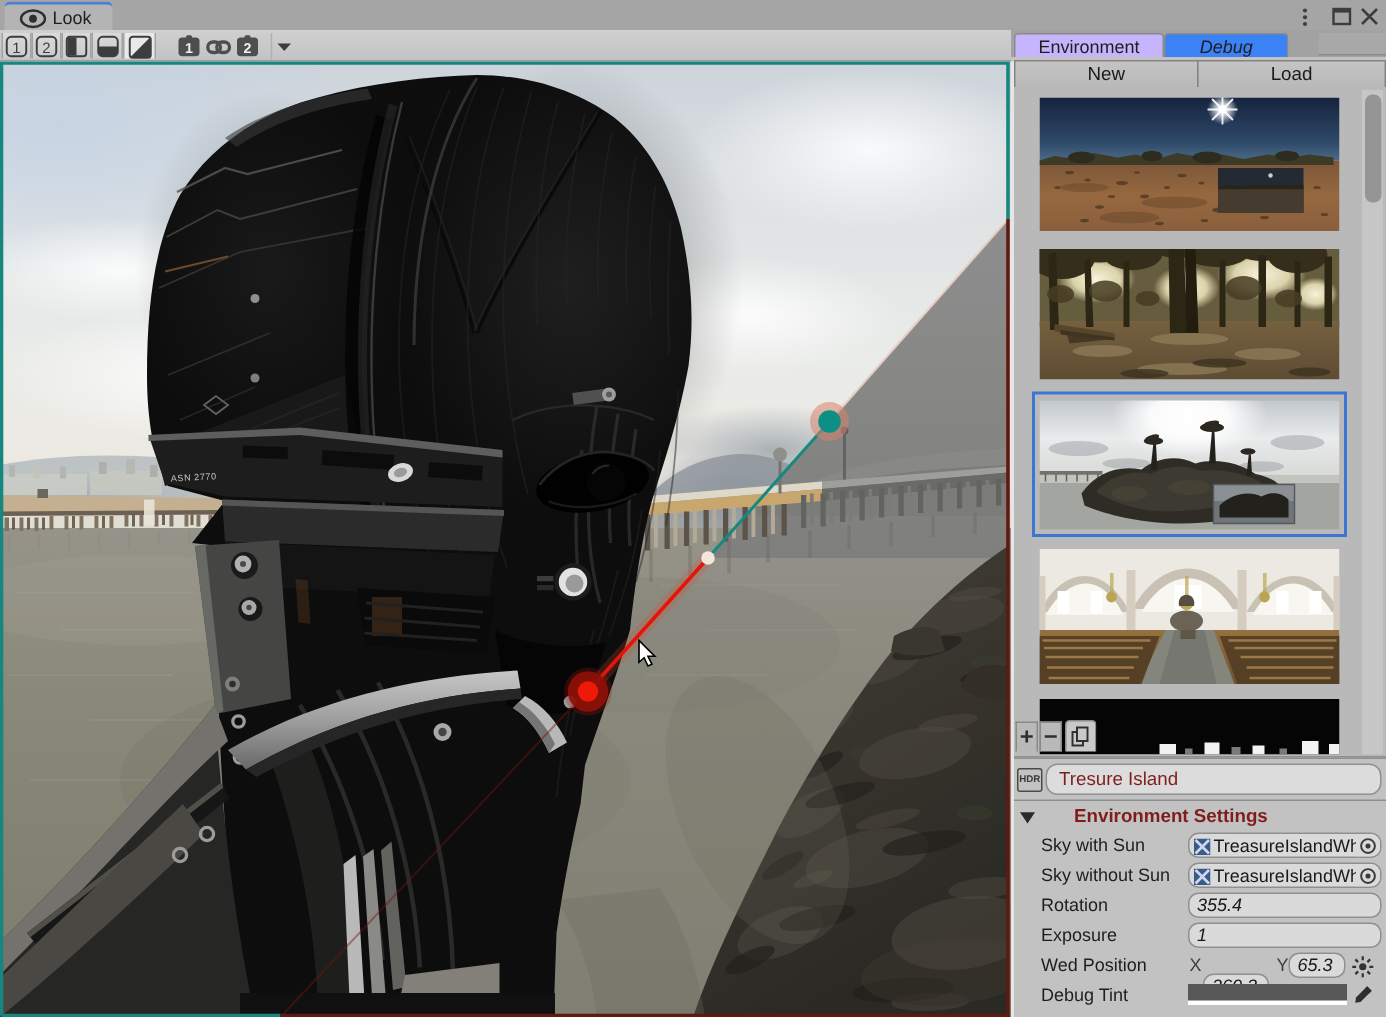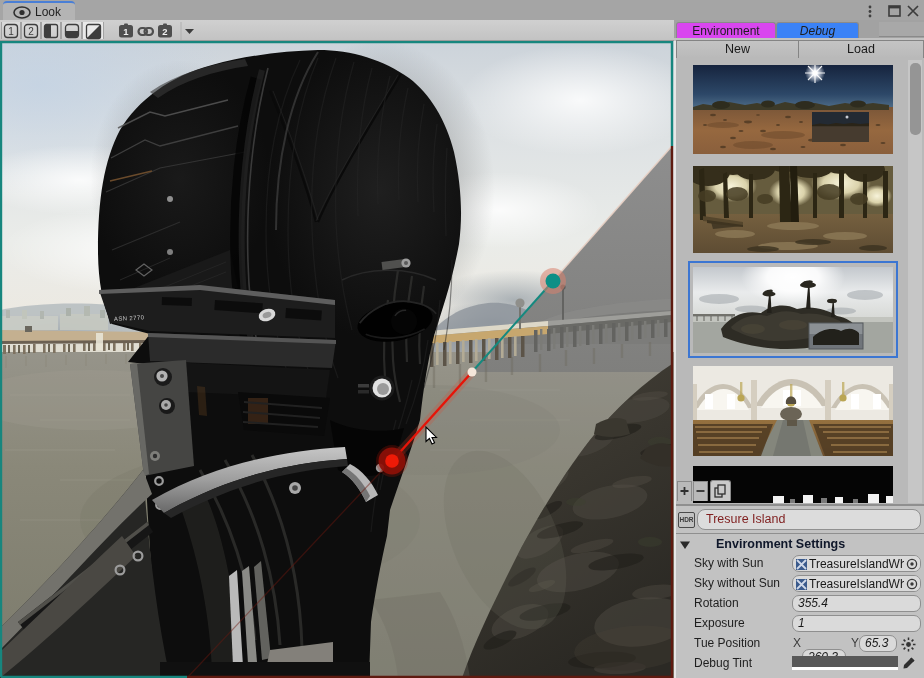--- a/index.html
+++ b/index.html
@@ -10,32 +10,32 @@
 #titlebar { left:0; top:0; width:924px; height:20px; background:#a5a5a5; }
 #tab { left:3px; top:1px; width:72px; height:19px; background:#b4b4b4; border-top:2px solid #4a7fd6; border-radius:4px 4px 0 0; color:#1f1f1f; font-size:12px; line-height:16px; }
 #tab .txt { position:absolute; left:32px; top:1px; }
 
 #toolbar { left:0; top:20px; width:674px; height:21px; background:linear-gradient(#d0d0d0,#c3c3c3); border-bottom:1px solid #9b9b9b; }
 .tbtn { position:absolute; top:22px; height:17px; background:linear-gradient(#dadada,#cacaca); border:1px solid #a2a2a2; border-top:none; border-bottom:none; }
 
 #panel { left:676px; top:20px; width:248px; height:658px; background:#c2c2c2; }
 #ptabs { left:674px; top:20px; width:250px; height:18px; background:#a2a2a2; }
 .ptab { position:absolute; top:2px; height:16px; font-size:12px; color:#1e1e1e; text-align:center; border:1px solid #8a8a8a; border-bottom:none; border-radius:3px 3px 0 0; }
-#tab-env { left:2px; width:100px; background:#d946ef; line-height:16px; }
+#tab-env { left:2px; width:100px; background:#c4b5fd; line-height:16px; }
 #tab-dbg { left:102px; width:83px; background:#3b82f6; line-height:16px;font-style:italic; }
 #tab-rest { left:205px; top:2px; width:45px; height:15px; background:#a8a8a8; border-bottom:1px solid #8a8a8a; }
 .nlbtn { position:absolute; top:0; height:28px; background:linear-gradient(#c4c4c4,#b3b3b3); border:1px solid #848484; font-size:12.5px; color:#1a1a1a; text-align:center; line-height:16px; }
 #listarea { left:676px; top:58px; width:248px; height:447px; background:#b9b9b9; border-bottom:1px solid #8f8f8f; }
 #scrolltrack { left:232px; top:2px; width:14px; height:443px; background:#c6c6c6; }
 #scrollthumb { left:1.5px; top:3px; width:11px; height:72px; background:#959595; border-radius:5px; }
 
 .sep { position:absolute; left:676px; width:248px; height:1px; background:#8f8f8f; }
 #hdrbox { left:678px; top:512px; width:17px; height:16px; border:1.5px solid #4a4a4a; border-radius:2px; font-size:6.5px; font-weight:bold; color:#3a3a3a; text-align:center; line-height:13px; }
 #hdrfield { left:697px; top:509px; width:224px; height:21px; background:#dcdcdc; border:1px solid #909090; border-radius:8px; font-size:12.5px; color:#7f1d1d; line-height:19px; padding-left:8px; }
-#envhdr { left:692px; top:537px; font-size:12.5px; font-weight:bold; color:#0f172a;padding-left:24px; }
+#envhdr { left:692px; top:537px; font-size:12.5px; font-weight:bold; color:#7f1d1d;padding-left:24px; }
 .lbl { position:absolute; left:694px; font-size:12px; color:#1e1e1e; }
 .fld { position:absolute; background:#dadada; border:1px solid #8f8f8f; border-radius:7px; font-size:12px; color:#1a1a1a; }
 .numfld { padding-left:5px; line-height:14px;font-style:italic; }
 </style>
 </head>
 <body>
 
 <div class="abs" id="titlebar"></div>
 <div class="abs" id="tab">
   <svg class="abs" style="left:10px;top:3px" width="20" height="13" viewBox="0 0 20 13">
@@ -379,21 +379,21 @@
 
 <svg class="abs" style="left:679px;top:540px" width="12" height="10" viewBox="0 0 12 10">
     <path d="M1 1.5 L11 1.5 L6 9 Z" fill="#2a2a2a"></path>
   </svg>
 <div class="abs" id="envhdr">Environment Settings</div>
 
 <div class="lbl" style="top:556px">Sky with Sun</div>
 <div class="lbl" style="top:576px">Sky without Sun</div>
 <div class="lbl" style="top:596px">Rotation</div>
 <div class="lbl" style="top:616px">Exposure</div>
-<div class="lbl" style="top:636px">Tue Position</div>
+<div class="lbl" style="top:636px">Wed Position</div>
 <div class="lbl" style="top:656px">Debug Tint</div>
 
 <div class="fld" style="left:792px;top:555px;width:129px;height:17px;overflow:hidden">
   <svg class="abs" style="left:3px;top:3px" width="11" height="11" viewBox="0 0 11 11">
     <rect width="11" height="11" fill="#3a5a8c"></rect>
     <path d="M1 1 L10 10 M10 1 L1 10" stroke="#cfd8e8" stroke-width="1.8"></path>
   </svg>
   <span style="position:absolute;left:16px;top:1px;white-space:nowrap;font-size:12px">TreasureIslandWh</span>
   <div style="position:absolute;right:0;top:0;width:16px;height:15px;background:#dadada"></div>
   <svg class="abs" style="right:2px;top:2px" width="12" height="12" viewBox="0 0 12 12">

